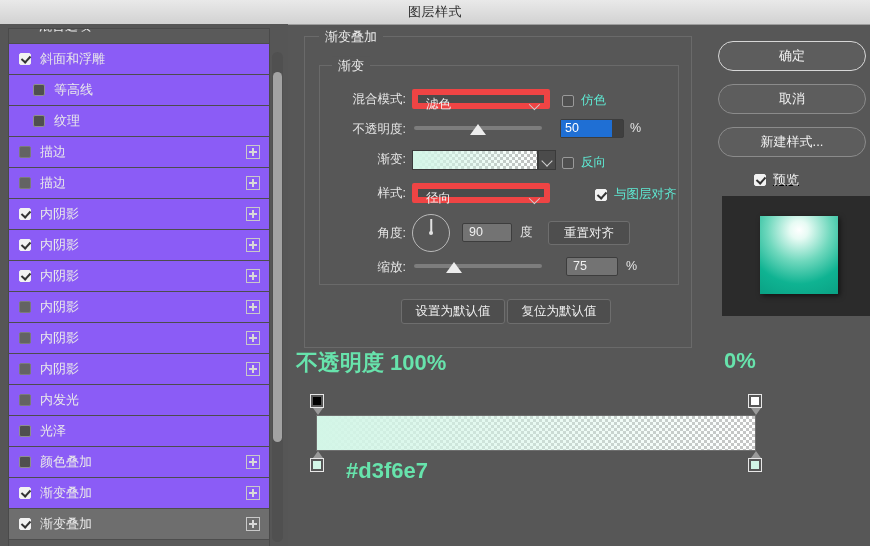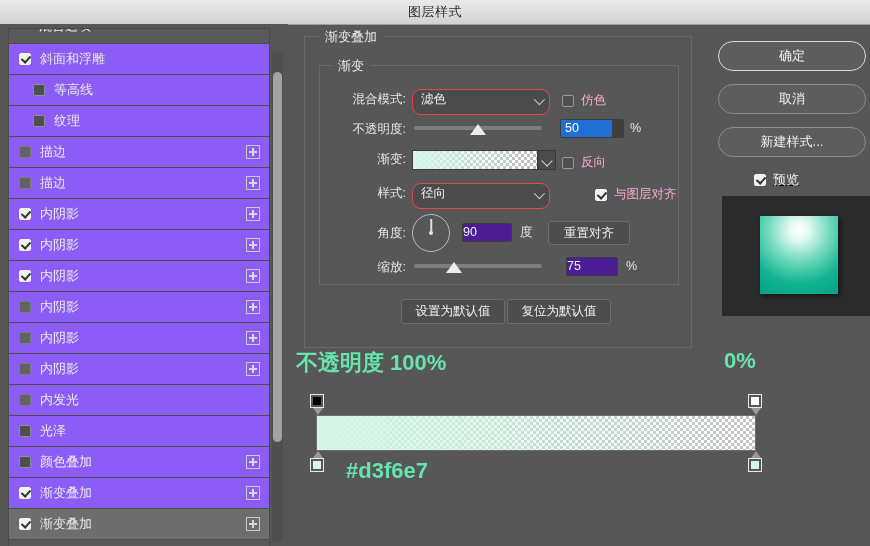--- a/index.html
+++ b/index.html
@@ -93,55 +93,55 @@
   .grp-inner-title{
     position:absolute;left:12px;top:0px;transform:translateY(-52%);
     background:#575757;padding:0 6px;font-size:13px;color:#eaeaea;
   }
   .row{position:absolute;left:0;width:100%;height:22px;}
   .lbl{
     position:absolute;font-size:12.5px;color:#e6e6e6;text-align:right;
     line-height:22px;
   }
   .select{
-    position:absolute;height:26px;background:#4b4b4b;border:1px solid #ef4444;
-    box-sizing:border-box;border-radius:9px;
+    position:absolute;height:20px;background:#4b4b4b;border:6px solid #ef4444;
+    box-sizing:border-box;border-radius:2px;
     font-size:12.5px;color:#f0f0f0;line-height:18px;padding-left:8px;
   }
   .select .chev{
     position:absolute;right:7px;top:7px;width:7px;height:7px;
     border-right:1.6px solid #cfcfcf;border-bottom:1.6px solid #cfcfcf;
     transform:rotate(45deg) translateY(-2px);
   }
   .ckrow{position:absolute;display:flex;align-items:center;}
   .ckrow .cbx2{
     width:12px;height:12px;border:1px solid #9a9a9a;border-radius:2px;
     background:#4f4f4f;box-sizing:border-box;position:relative;flex:none;
   }
   .ckrow .cbx2.on{background:#f2f2f2;border-color:#f2f2f2;}
   .ckrow .cbx2.on:after{
     content:"";position:absolute;left:3px;top:0px;width:4px;height:7px;
     border:solid #333;border-width:0 2px 2px 0;transform:rotate(42deg);
   }
-  .ckrow .ck-lbl{margin-left:7px;font-size:12.5px;color:#f9a8d4;}
+  .ckrow .ck-lbl{margin-left:7px;font-size:12.5px;color:#5eead4;}
 
   .slider{position:absolute;height:20px;}
   .slider .track{
     position:absolute;left:0;top:8px;width:100%;height:4px;
     background:#7d7d7d;border-radius:2px;
   }
   .slider .thumb{
     position:absolute;top:6px;width:0;height:0;
     border-left:8px solid transparent;border-right:8px solid transparent;
     border-bottom:11px solid #ececec;
   }
   .numfield{
-    position:absolute;height:19px;background:#4c1d95;border:1px solid #3d3d3d;
+    position:absolute;height:19px;background:#737373;border:1px solid #3d3d3d;
     box-sizing:border-box;font-size:12.5px;color:#f0f0f0;line-height:17px;
-    border-radius:2px;
+    padding-left:6px;border-radius:2px;
   }
   .numfield.sel-val{background:#3f3f3f;padding-left:0;}
   .numfield.sel-val .hi{
     display:inline-block;background:#1f6fd4;color:#fff;padding:0 3px 0 4px;
     line-height:17px;height:17px;
   }
   .numfield.sel-val .hi2{
     display:inline-block;background:#1f6fd4;width:30px;height:17px;
     vertical-align:top;
   }

